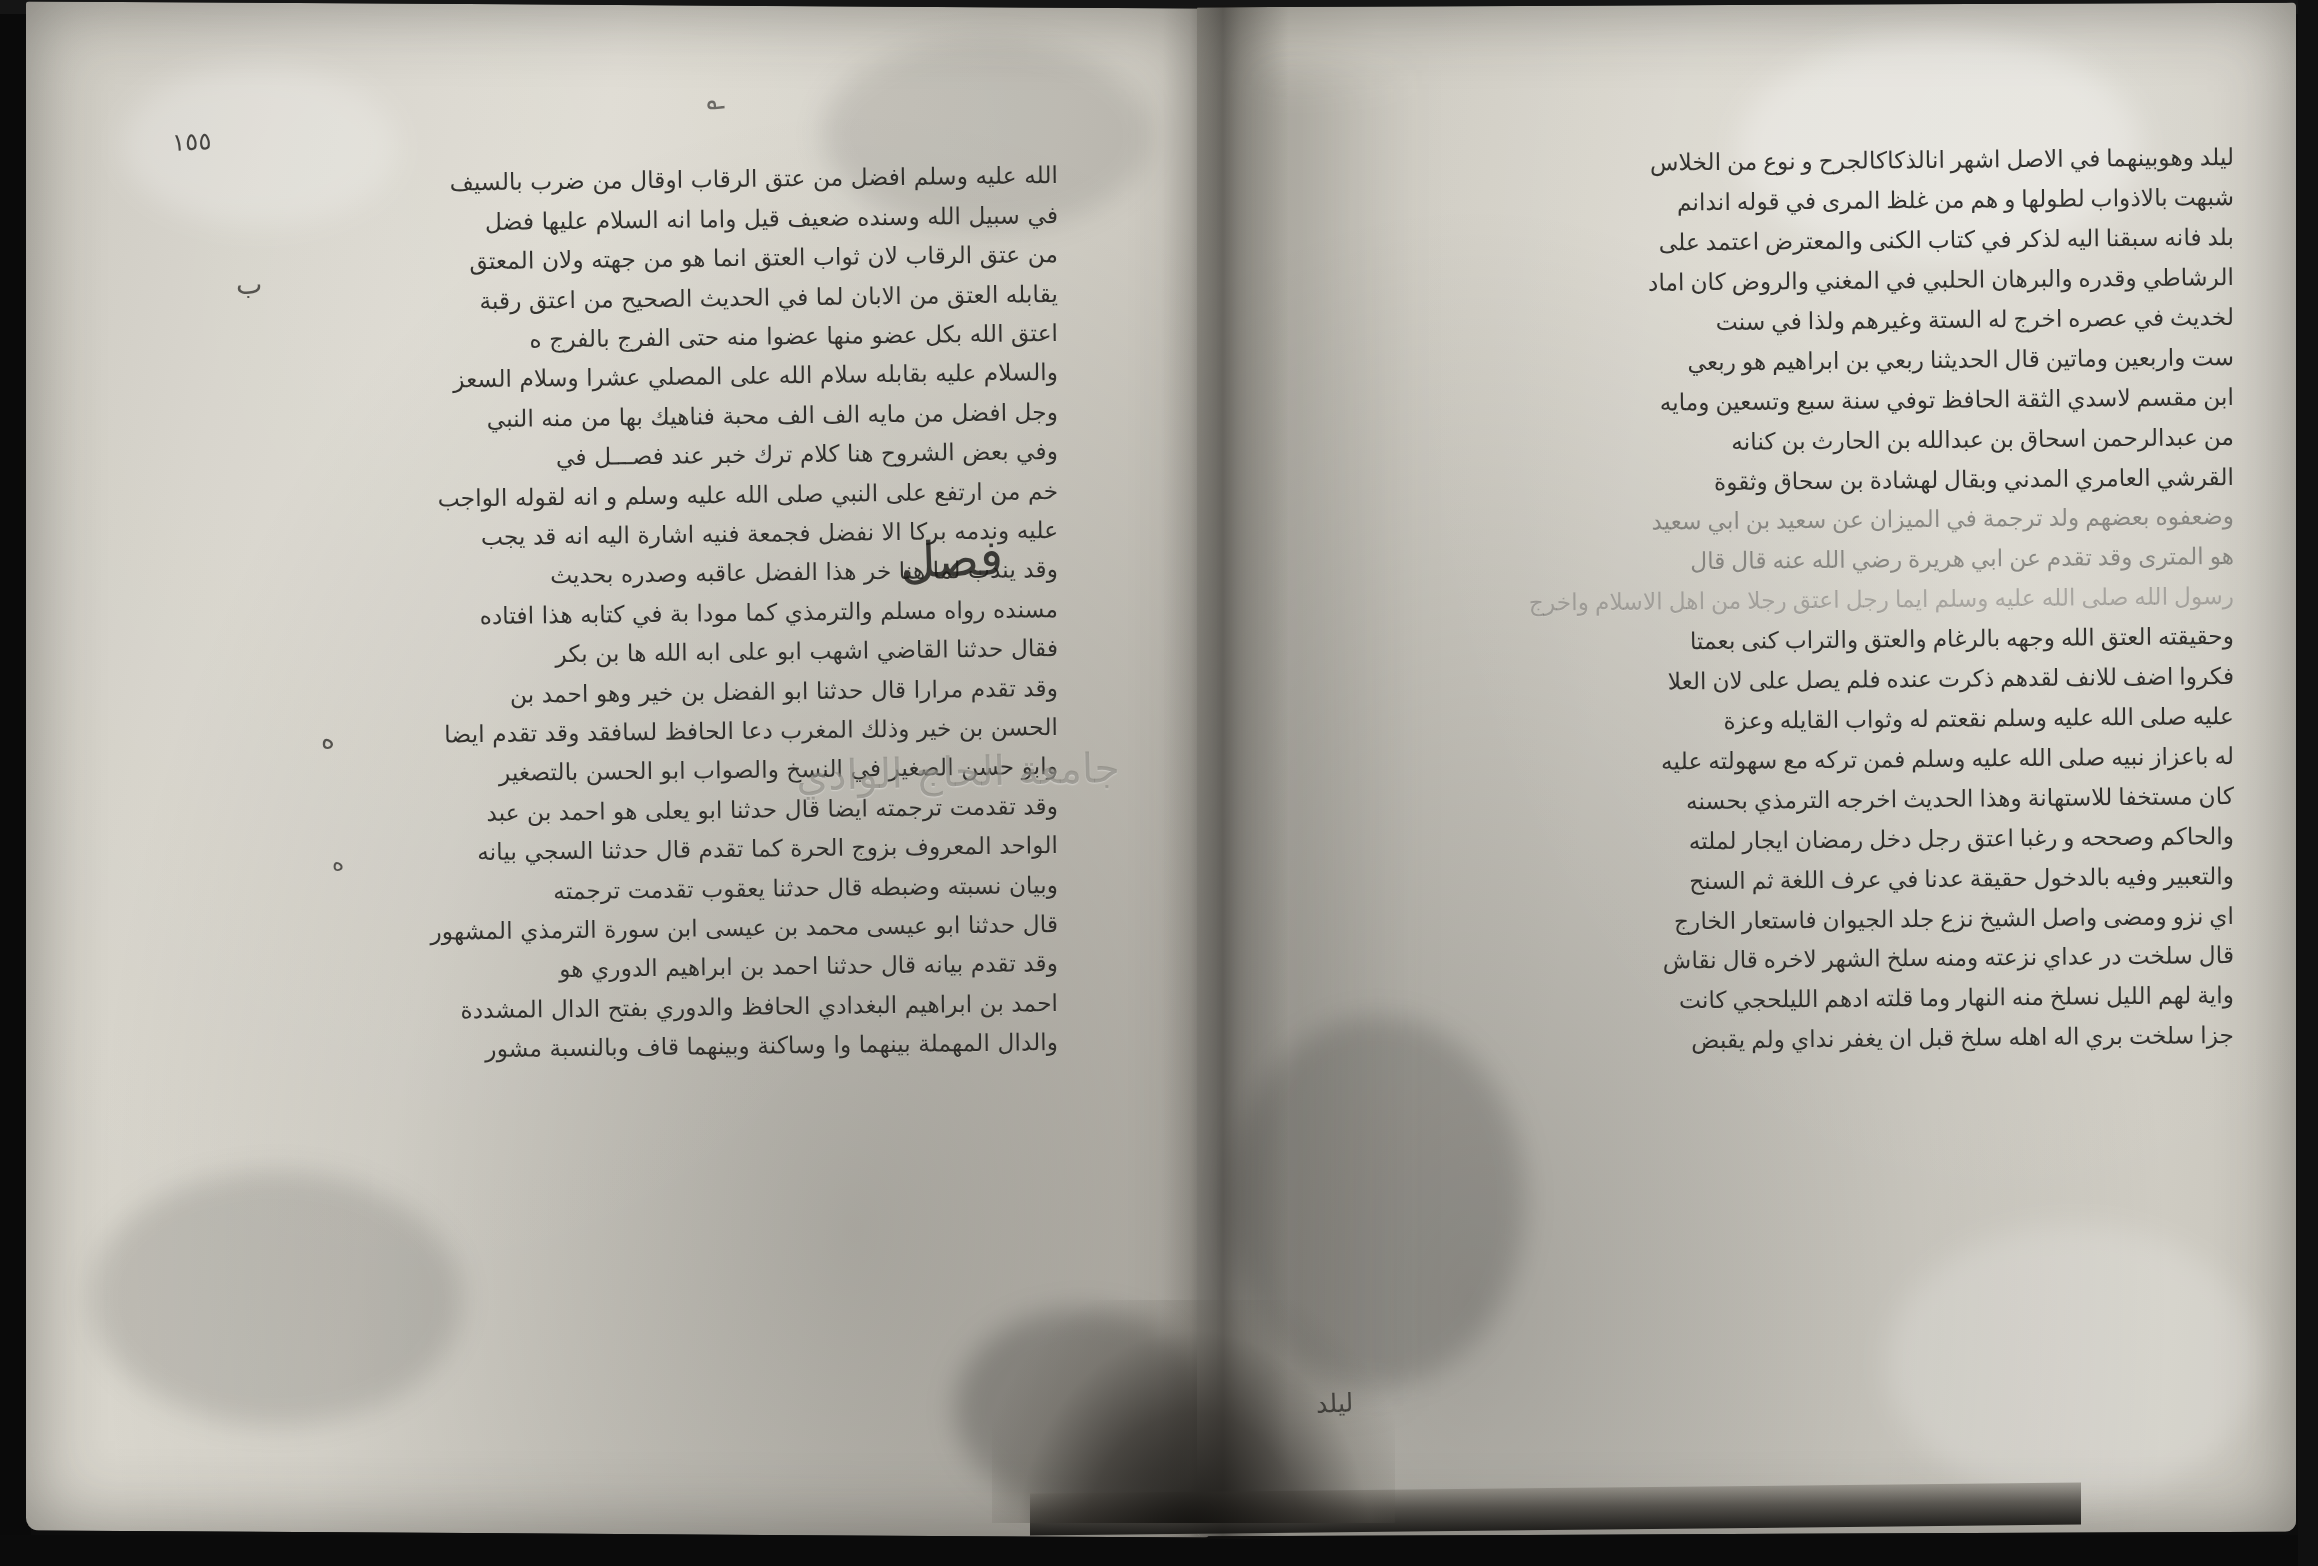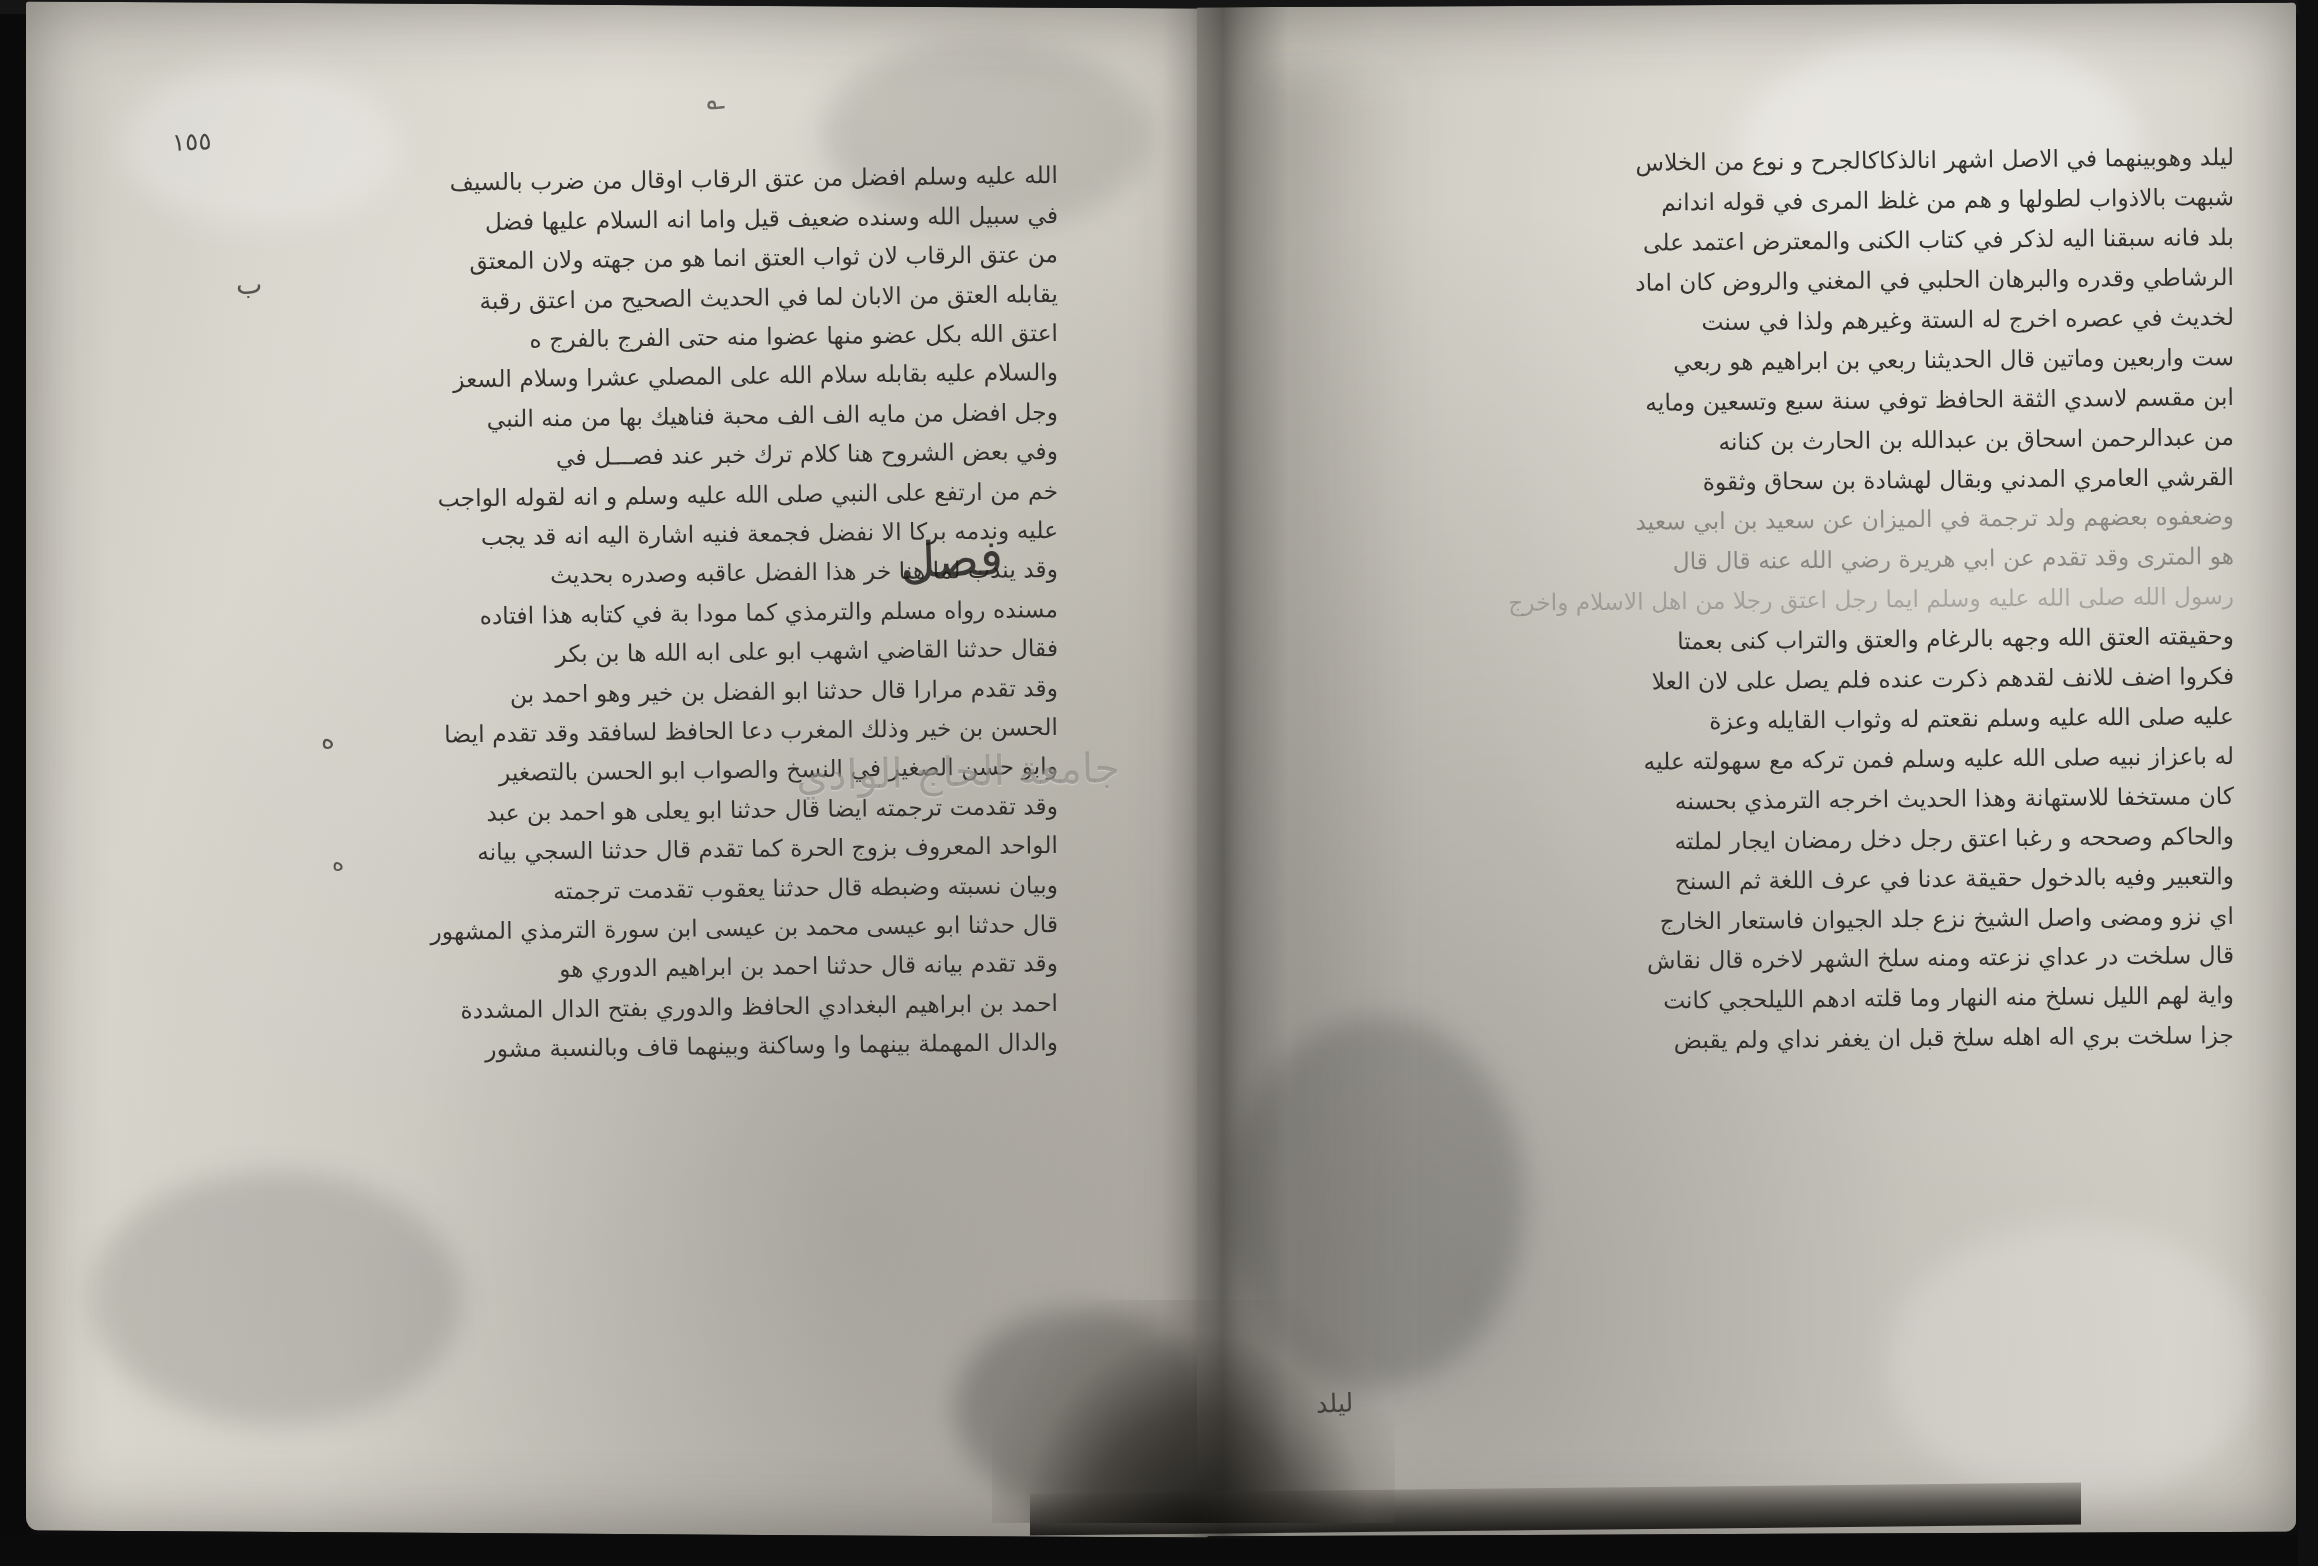--- a/index.html
+++ b/index.html
@@ -142,20 +142,21 @@
     letter-spacing: -0.5px;
     color: rgba(26,25,22,0.88);
     text-shadow: 0 0.5px 0 rgba(255,255,255,0.25);
   }
 
   
   #text-left {
     right: 64px;
     top: 141px;
     width: 807px;
+    font-family: Liberation Serif, serif;
   }
   #text-left .line {
     margin-bottom: 16.5px;
     transform: rotate(-0.55deg);
     transform-origin: right center;
   }
 
   
   #text-right {
     right: 1240px;

